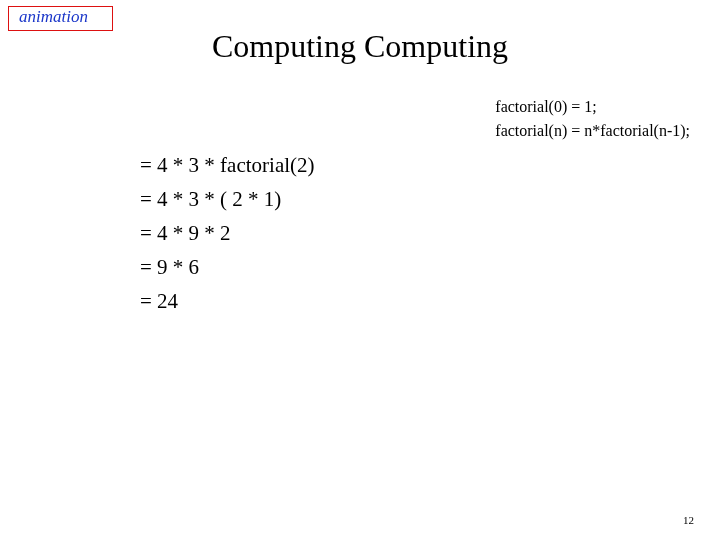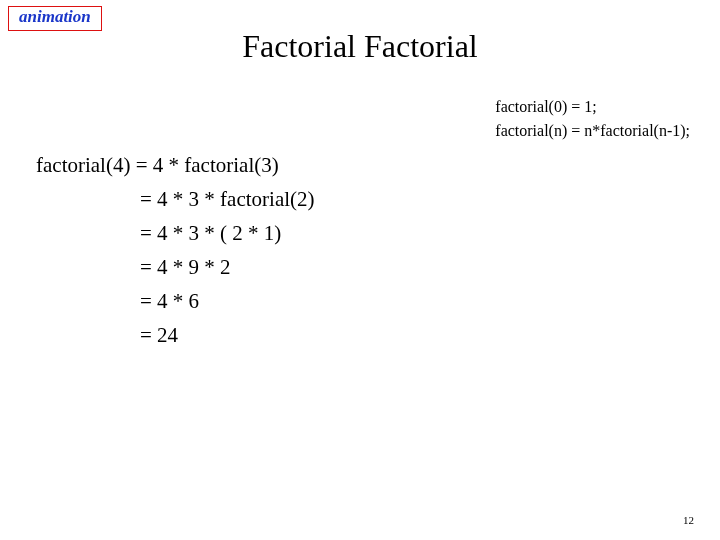--- a/index.html
+++ b/index.html
@@ -15,23 +15,22 @@
     }
     .animation-badge {
       position: absolute;
       top: 6px;
       left: 8px;
       border: 1.5px solid #d11;
       color: #1a36c9;
       font-family: "Comic Sans MS", "Segoe Script", cursive;
       font-style: italic;
       font-size: 17px;
-      padding: 1px 10px 3px 10px;
+      padding: 1px 24px 3px 10px;
       line-height: 1.1;
-      font-weight: bold;
     }
     .title {
       text-align: center;
       font-size: 32px;
       margin-top: 28px;
       font-weight: normal;
     }
     .defs {
       position: absolute;
       right: 30px;
@@ -54,29 +53,28 @@
       right: 26px;
       bottom: 14px;
       font-size: 11px;
     }
   </style>
 </head>
 <body>
 
 <div class="animation-badge">animation</div>
 
-<div class="title">Factorial Factorial</div>
+<div class="title">Computing Computing</div>
 
 <div class="defs">
   <div>factorial(0) = 1;</div>
   <div>factorial(n) = n*factorial(n-1);</div>
 </div>
 
 <div class="work">
-  <div class="line0">factorial(4) = 4 * factorial(3)</div>
   <div class="indent">= 4 * 3 * factorial(2)</div>
   <div class="indent">= 4 * 3 * ( 2 * 1)</div>
   <div class="indent">= 4 * 9 * 2</div>
-  <div class="indent">= 4 * 6</div>
+  <div class="indent">= 9 * 6</div>
   <div class="indent">= 24</div>
 </div>
 
 <div class="pagenum">12</div>
 
 </body></html>

